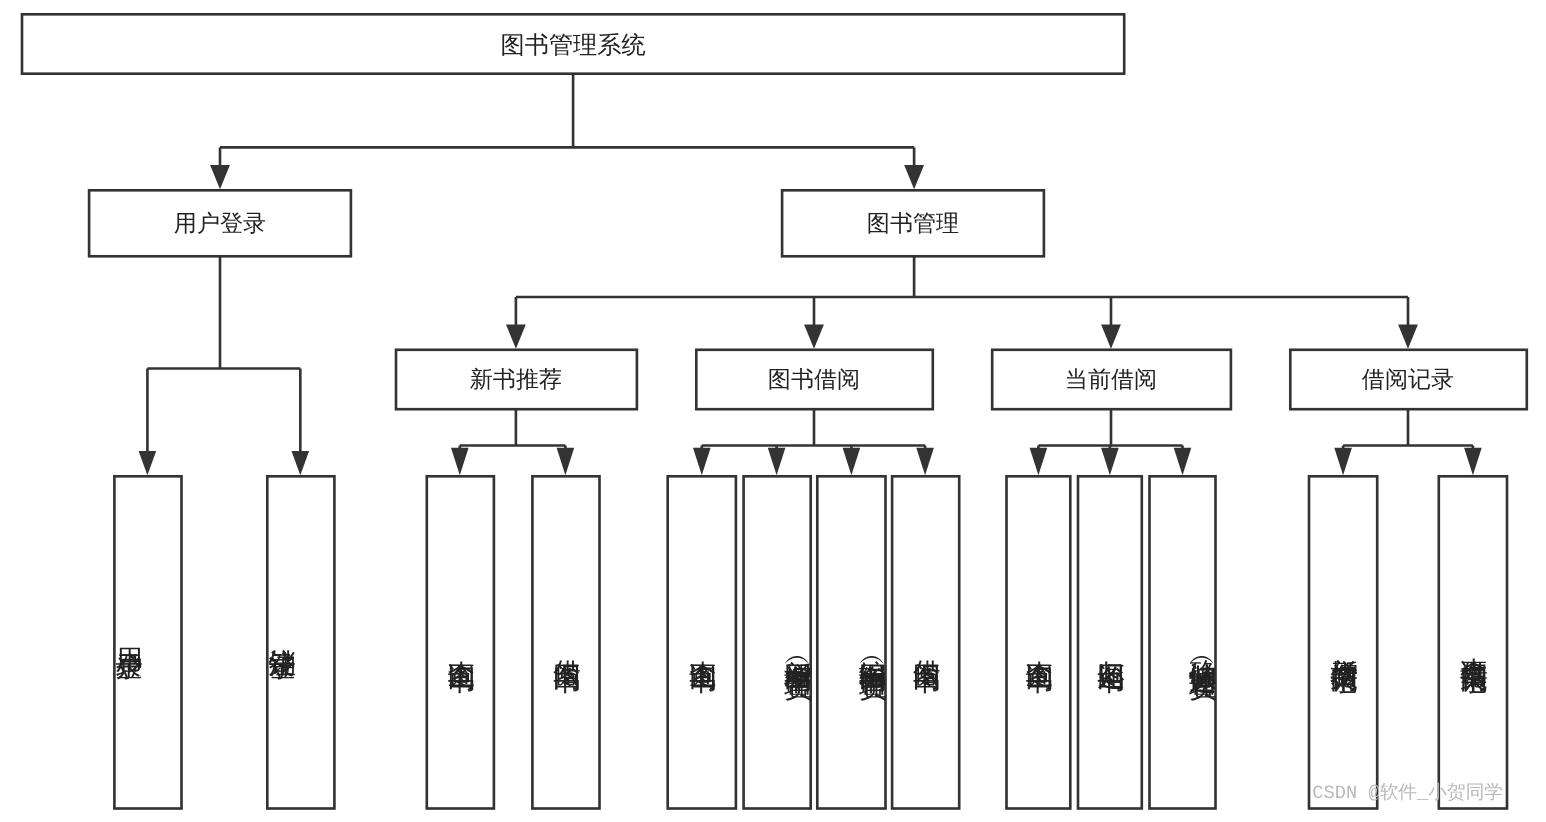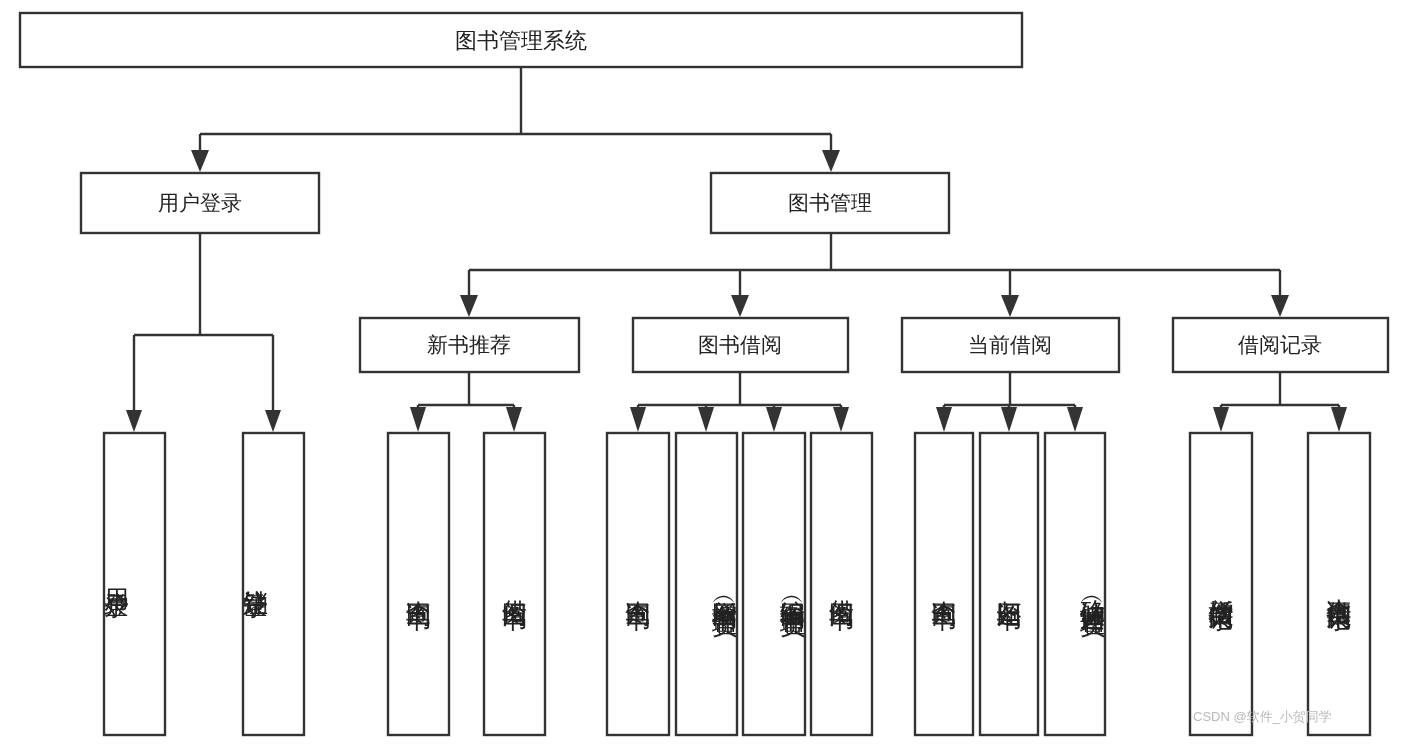--- a/index.html
+++ b/index.html
@@ -62,22 +62,22 @@
     color: #222222;
     letter-spacing: 2px;
     display: flex;
     align-items: flex-start;
     justify-content: center;
     white-space: nowrap;
     pointer-events: none;
   }
   .watermark {
     position: absolute;
-    font-family: Liberation Sans, sans-serif;
-    font-size: 13px;
+    font-family: Liberation Mono, monospace;
+    font-size: 17px;
     color: #b9b9b9;
     white-space: nowrap;
   }
 </style>
 </head>
 <body>
 
 <div id="diagram-root">
 
   <svg class="diagram-canvas" viewBox="0 0 1405 747">

